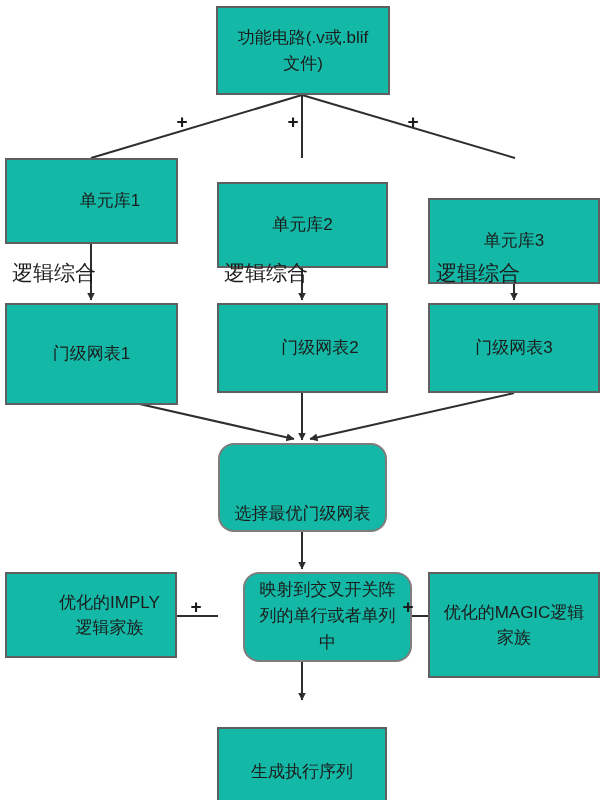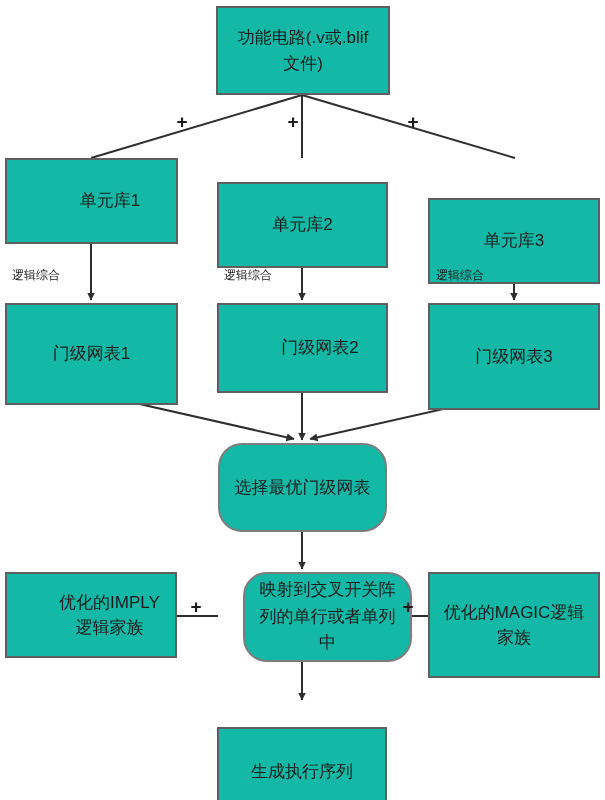--- a/index.html
+++ b/index.html
@@ -32,45 +32,47 @@
     align-items: center;
     justify-content: center;
     text-align: center;
     font-size: 17px;
     font-weight: 500;
     line-height: 1.5;
     padding: 4px 10px;
   }
   .node.rounded {
     border-color: #7d7d7d;
-    border-radius: 24px;
+    border-radius: 16px;
+    align-items: flex-end;
   }
   .edge-label {
     position: absolute;
-    font-size: 12px;
+    font-size: 21px;
     font-weight: 500;
     line-height: 18px;
     white-space: nowrap;
+    font-family: Liberation Mono, monospace;
   }
   .plus {
     position: absolute;
     font-size: 19px;
     font-weight: 600;
     line-height: 19px;
     width: 18px;
     text-align: center;
   }
   
   #n-func      { left: 216px; top:   6px; width: 174px; height:  89px; }
   #n-lib1      { left:   5px; top: 158px; width: 173px; height:  86px; padding-left: 47px; }
   #n-lib2      { left: 217px; top: 158px; width: 171px; height:  86px; margin-top: 24px; }
   #n-lib3      { left: 428px; top: 158px; width: 172px; height:  86px; margin-top: 40px; }
   #n-net1      { left:   5px; top: 303px; width: 173px; height:  102px; }
   #n-net2      { left: 217px; top: 303px; width: 171px; height:  90px; padding-left: 45px; }
-  #n-net3      { left: 428px; top: 303px; width: 172px; height:  107px; justify-content: center; }
+  #n-net3      { left: 428px; top: 303px; width: 172px; height:  90px; justify-content: center; }
   #n-select    { left: 218px; top: 443px; width: 169px; height:  89px; }
   #n-imply     { left:   5px; top: 572px; width: 172px; height:  86px; padding-left: 47px; }
   #n-map       { left: 218px; top: 572px; width: 169px; height:  90px; line-height: 1.55; margin-left: 25px; }
   #n-magic     { left: 428px; top: 572px; width: 172px; height:  106px; }
   #n-gen       { left: 217px; top: 727px; width: 170px; height:  89px; }
   
   #lbl-syn1 { left:  12px; top: 266px; }
   #lbl-syn2 { left: 224px; top: 266px; }
   #lbl-syn3 { left: 436px; top: 266px; }
   #lbl-plus1 { left: 173px; top: 112px; }

